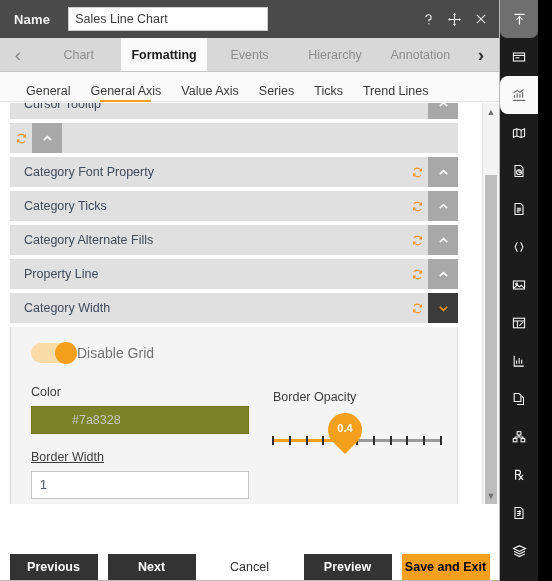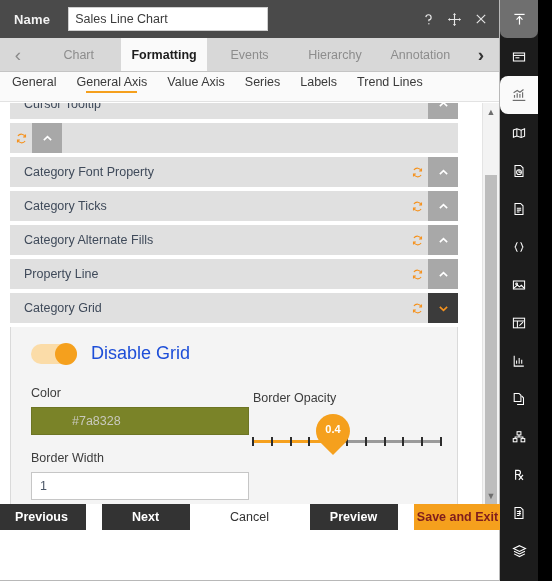--- a/index.html
+++ b/index.html
@@ -26,22 +26,22 @@
 
   
   .tabs{height:34px;background:#d8d8d8;display:flex;align-items:stretch;border-bottom:1px solid #c4c4c4;}
   .tab-arrow{width:36px;display:flex;align-items:center;justify-content:center;color:#8a8a8a;
              font-size:19px;cursor:pointer;flex:none;}
   .tab{flex:1;display:flex;align-items:center;justify-content:center;font-size:12.5px;
        color:#8d8d8d;cursor:pointer;position:relative;}
   .tab.active{background:#fafafa;color:#1d1d1d;font-weight:bold;}
 
   
-  .subtabs{height:30px;background:#fafafa;display:flex;align-items:flex-start;
-           padding-left:10px;gap:16px;border-bottom:1px solid #e2e2e2;}
+  .subtabs{height:30px;background:#fafafa;display:flex;align-items:flex-end;
+           padding-left:24px;gap:16px;border-bottom:1px solid #e2e2e2;}
   .subtab{font-size:12.5px;color:#3a3a3a;cursor:pointer;padding:3px 2px;position:relative;white-space:nowrap;}
   .subtab.active:after{content:"";position:absolute;left:12px;right:12px;bottom:-1px;height:2px;background:#f5a01d;}
 
   
   .body-wrap{position:absolute;left:0;top:103px;right:0;bottom:76px;background:#fff;display:flex;}
   .scroll-area{flex:1;position:relative;overflow:hidden;padding:0 8px 0 10px;}
   .inner{position:absolute;left:10px;right:24px;top:-14px;}
 
   .acc-row{height:30px;background:#e0e0e0;margin-bottom:4px;display:flex;align-items:center;
            position:relative;cursor:pointer;}
@@ -51,25 +51,25 @@
             justify-content:center;color:#fff;cursor:pointer;}
   .acc-row.open .acc-chev{background:#3b3b3b;color:#f5921e;}
 
   .acc-panel{background:#f4f4f4;border:1px solid #dadada;border-top:none;
              margin-bottom:4px;padding:16px 16px 18px 20px;}
 
   
   .tgl-line{display:flex;align-items:center;margin-bottom:22px;}
   .toggle{width:46px;height:20px;border-radius:10px;background:#fbdca8;position:relative;cursor:pointer;flex:none;}
   .toggle .knob{position:absolute;right:0;top:-1px;width:22px;height:22px;border-radius:50%;background:#f5a01d;}
-  .tgl-label{margin-left:14px;font-size:18px;color:#1d4ed8;}
-
-  .grid2{display:flex;gap:4px;}
+  .tgl-label{font-size:14px;color:#737373;}
+
+  .grid2{display:flex;gap:16px;}
   .col-l{width:218px;flex:none;}
-  .col-r{flex:1;padding-top:2px;}
+  .col-r{flex:1;padding-top:2px;margin-left:8px;}
 
   .fld-label{font-size:12.5px;color:#3c3c3c;margin-bottom:7px;display:block;}
   .color-swatch{width:100%;height:28px;display:flex;align-items:center;padding-left:9px;
                 font-size:12.5px;color:#c9c9bd;border:1px solid #6d7524;cursor:pointer;}
   .txt-input{width:100%;height:28px;border:1px solid #c6c6c6;background:#fff;padding:0 8px;
              font-size:12.5px;color:#4a5666;outline:none;font-family:"Liberation Sans",sans-serif;}
 
   
   .sl-label{font-size:12.5px;color:#3c3c3c;}
   .slider{position:relative;margin-top:26px;height:20px;}
@@ -83,26 +83,26 @@
 
   
   .vsb{width:17px;background:#f3f3f3;border-left:1px solid #e4e4e4;position:relative;flex:none;}
   .vsb-arrow{height:17px;display:flex;align-items:center;justify-content:center;color:#6e6e6e;
              font-size:9px;cursor:pointer;}
   .vsb-arrow.down{position:absolute;bottom:0;left:0;right:0;}
   .vsb-thumb{position:absolute;left:2px;right:2px;top:72px;height:330px;background:#bdbdbd;cursor:pointer;}
 
   
   .footer{position:absolute;left:0;right:0;bottom:0;height:76px;background:#fff;
-          display:flex;align-items:flex-start;justify-content:center;gap:16px;padding:0 14px;}
+          display:flex;align-items:flex-end;justify-content:center;gap:10px;padding:0 14px;}
   .btn{height:26px;min-width:88px;display:flex;align-items:center;justify-content:center;
        font-size:12.5px;font-weight:bold;cursor:pointer;border:none;}
   .btn.dark{background:#333;color:#fff;}
   .btn.light{background:#fff;color:#333;font-weight:normal;}
-  .btn.accent{background:#f5a01d;color:#7f1d1d;}
+  .btn.accent{background:#f5a01d;color:#000000;}
   .railbar{position:absolute;left:500px;top:0;width:38px;height:581px;background:#1c1c1c;
            display:flex;flex-direction:column;align-items:center;}
   .rail-ic{width:38px;height:38px;display:flex;align-items:center;justify-content:center;
            color:#fff;cursor:pointer;flex:none;}
   .rail-ic.first{background:#6f6f6f;border-bottom-left-radius:7px;border-bottom-right-radius:7px;}
   .rail-ic.sel{background:#fafafa;color:#6e6e6e;border-top-left-radius:8px;border-bottom-left-radius:8px;}
   .rail-ic svg{display:block;}
   .rail-pad{flex:1;}
 </style>
 </head>
@@ -145,21 +145,21 @@
       <div class="tab">Hierarchy</div>
       <div class="tab">Annotation</div>
       <div class="tab-arrow" style="color:#333;font-weight:bold;">›</div>
     </div>
 
     <div class="subtabs">
       <div class="subtab">General</div>
       <div class="subtab active">General Axis</div>
       <div class="subtab">Value Axis</div>
       <div class="subtab">Series</div>
-      <div class="subtab">Labels</div>
+      <div class="subtab">Ticks</div>
       <div class="subtab">Trend Lines</div>
     </div>
 
     <div class="body-wrap">
       <div class="scroll-area">
         <div class="inner">
 
           <div class="acc-row">
             <span class="acc-title">Cursor Tooltip</span>
             <span class="acc-chev">
@@ -242,21 +242,21 @@
               </svg>
             </span>
             <span class="acc-chev">
               <svg viewBox="0 0 16 16" width="13" height="13" fill="none" stroke="currentColor" stroke-width="2">
                   <path d="M3.5 10 8 5.8 12.5 10"></path>
                 </svg>
             </span>
           </div>
 
           <div class="acc-row open">
-            <span class="acc-title">Category Grid</span>
+            <span class="acc-title">Category Width</span>
             <span class="acc-reset">
               <svg viewBox="0 0 16 16" width="13" height="13" fill="none" stroke="currentColor" stroke-width="1.4">
                 <path d="M12.6 6.2A5 5 0 0 0 3.6 5"></path>
                   <path d="M3.4 9.8A5 5 0 0 0 12.4 11"></path>
                 <path d="M12.9 3.2v3h-3M3.1 12.8v-3h3"></path>
               </svg>
             </span>
             <span class="acc-chev">
               <svg viewBox="0 0 16 16" width="13" height="13" fill="none" stroke="currentColor" stroke-width="2">
                   <path d="M3.5 6 8 10.2 12.5 6"></path>
@@ -269,21 +269,21 @@
               <span class="toggle">
                 <span class="knob"></span>
               </span>
               <span class="tgl-label">Disable Grid</span>
             </div>
 
             <div class="grid2">
               <div class="col-l">
                 <span class="fld-label">Color</span>
                 <div class="color-swatch" id="colorSwatch" style="background: rgb(122, 131, 40); padding-left: 40px;">#7a8328</div>
-                <span class="fld-label" style="margin-top:16px;">Border Width</span>
+                <span class="fld-label" style="margin-top:16px;text-decoration:underline;">Border Width</span>
                 <input class="txt-input" value="1" style="">
               </div>
               <div class="col-r">
                 <span class="sl-label">Border Opacity</span>
                 <div class="slider" id="opacitySlider">
                   <div class="sl-track"></div>
                   <div class="sl-fill" id="slFill" style="width: 40%;"></div>
                   <div id="slTicks">
                       <div class="sl-tick" style="left: calc(0% - 1px);"></div>
                       <div class="sl-tick" style="left: calc(10% - 1px);"></div>

